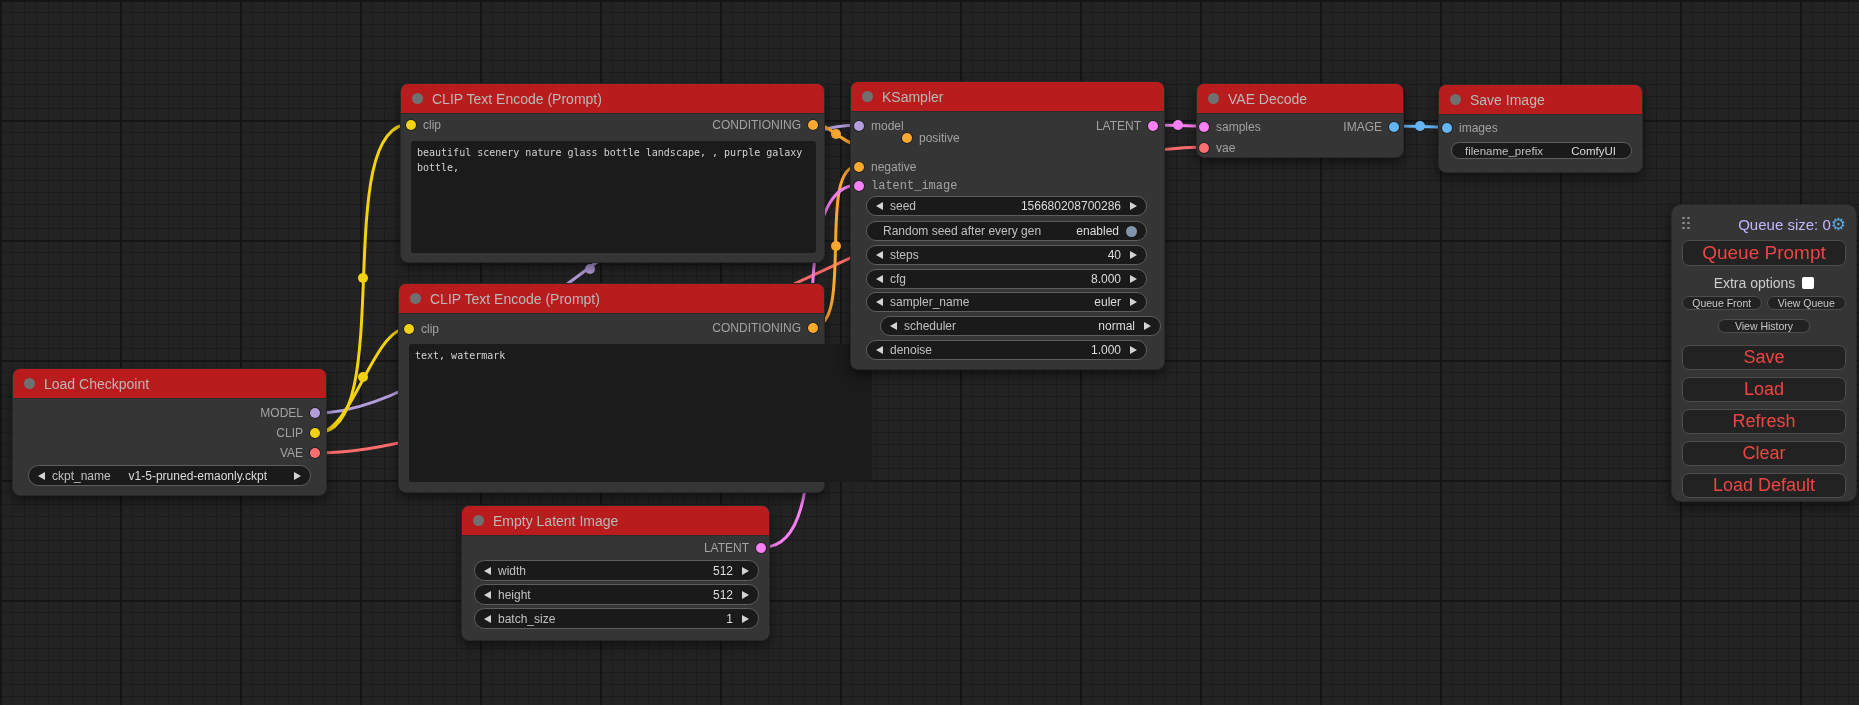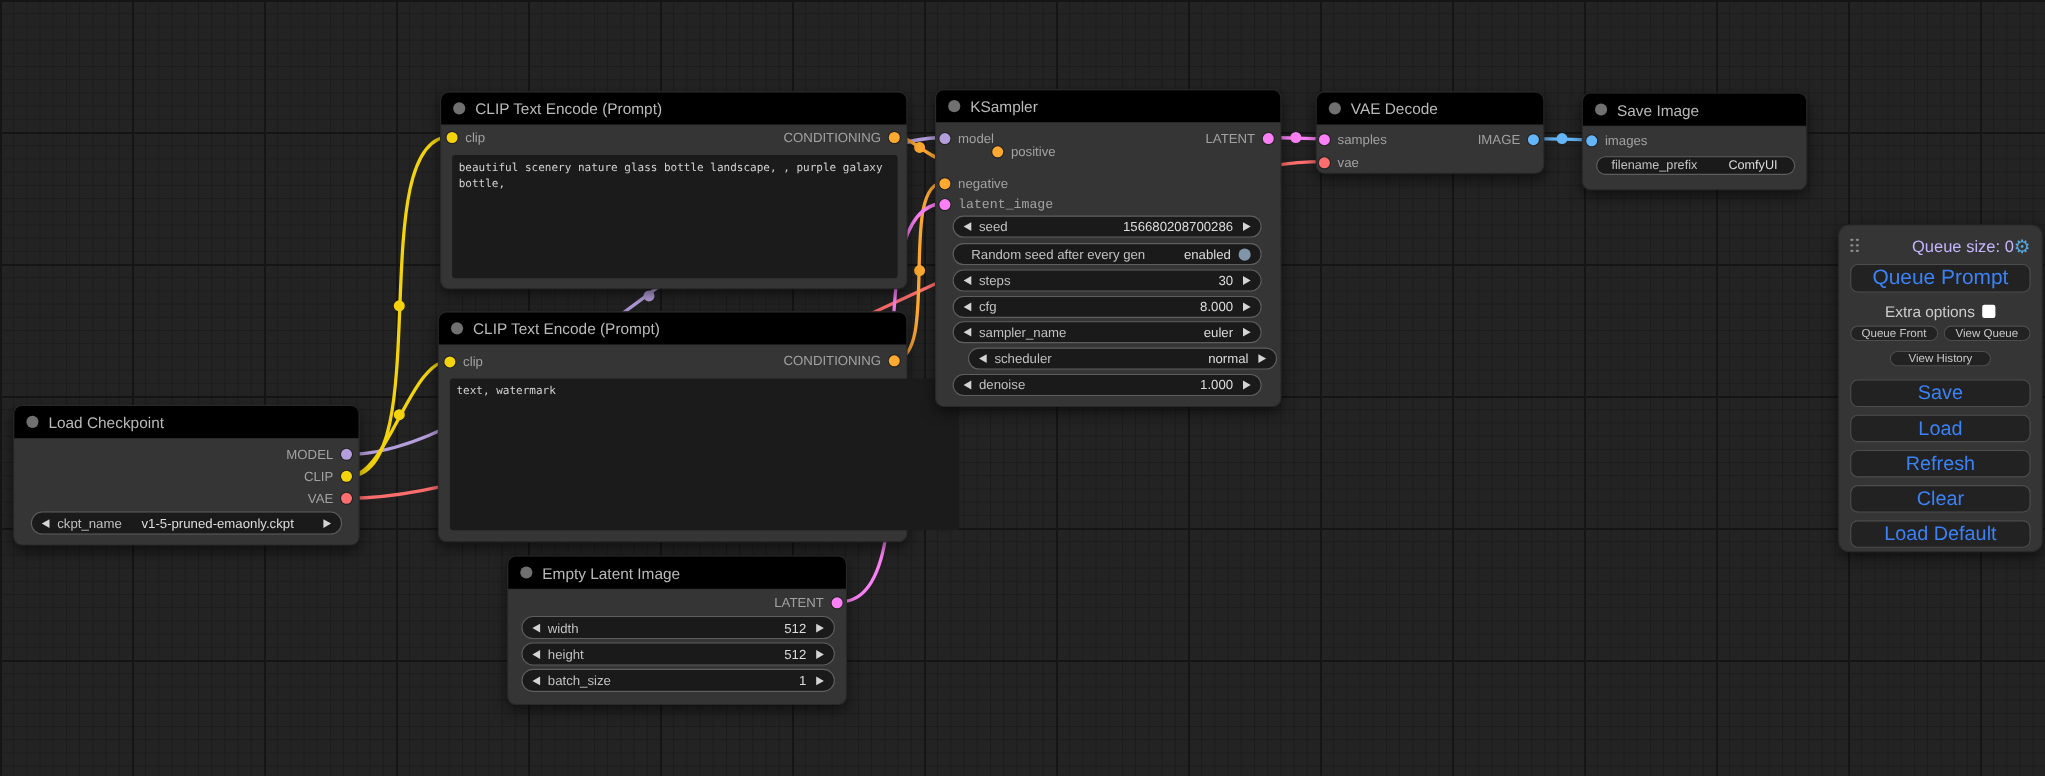--- a/index.html
+++ b/index.html
@@ -13,21 +13,21 @@
       linear-gradient(90deg,#1c1c1c 1px, transparent 1px);
     background-size:120px 120px,120px 120px,12px 12px,12px 12px;
     font-family:"Liberation Sans",sans-serif;
     -webkit-font-smoothing:antialiased;
   }
   #wires{position:absolute;left:0;top:0;z-index:1;}
   #wires path{fill:none;stroke-width:3;stroke-linecap:round;}
 
   .node{position:absolute;background:#353535;border:1px solid #282828;border-radius:8px;
         box-shadow:0 5px 12px rgba(0,0,0,.5);z-index:2;box-sizing:border-box;}
-  .nh{height:30px;display:flex;align-items:center;gap:9px;padding:0 11px;background:#000000;
+  .nh{height:30px;display:flex;align-items:center;gap:9px;padding:0 11px;background:#b91c1c;
       border-radius:7px 7px 0 0;border-bottom:1px solid #2c2c2c;box-sizing:border-box;}
   .tdot{width:11px;height:11px;border-radius:50%;background:#707070;flex:0 0 auto;}
   .ttl{font-size:14px;color:#b9b9b9;white-space:nowrap;}
 
   .slot{position:absolute;display:flex;align-items:center;gap:7px;height:14px;
         font-size:12px;color:#a2a2a2;white-space:nowrap;}
   .slot.in{flex-direction:row;}
   .slot.out{flex-direction:row-reverse;}
   .pdot{width:10px;height:10px;border-radius:50%;box-shadow:0 0 0 1px rgba(0,0,0,.35);flex:0 0 auto;}
 
@@ -50,21 +50,21 @@
   
   #menu{position:absolute;left:1671px;top:204px;width:186px;height:298px;z-index:3;
         background:#353535;border:1px solid #2a2a2a;border-radius:10px;
         box-shadow:0 5px 14px rgba(0,0,0,.5);box-sizing:border-box;padding:8px 10px;}
   .menu-head{display:flex;align-items:center;height:22px;}
   .dots{display:grid;grid-template-columns:repeat(2,5px);grid-auto-rows:5px;width:10px;flex:0 0 auto;}
   .dots i{width:2.5px;height:2.5px;background:#8b8b8b;border-radius:50%;}
   .qsize{flex:1;text-align:right;font-size:15px;color:#c4b5fd;}
   .gear{flex:0 0 auto;font-size:17px;color:#58a7dc;line-height:1;cursor:pointer;}
   .btn{display:block;width:100%;background:#222222;border:1px solid #4d4d4d;border-radius:7px;
-       color:#3b82f6;text-align:center;box-sizing:border-box;cursor:pointer;}
+       color:#ef4444;text-align:center;box-sizing:border-box;cursor:pointer;}
   .btn.big{height:25px;font-size:18px;line-height:23px;margin-top:7px;}
   .btn.queue{height:26px;font-size:19px;line-height:24px;margin-top:5px;}
   .extra{display:flex;align-items:center;justify-content:center;gap:7px;margin-top:9px;
          font-size:14px;color:#cccccc;height:16px;}
   .chk{width:12px;height:12px;background:#ffffff;border-radius:2px;flex:0 0 auto;cursor:pointer;}
   .minirow{display:flex;gap:5px;margin-top:5px;justify-content:center;}
   .btn.mini{height:14px;font-size:10.5px;line-height:12px;border-radius:8px;color:#c8c8c8;padding:0 6px;width:auto;flex:1;}
   .btn.mini.solo{flex:0 0 auto;width:92px;margin:4px auto 0;}
   .stack{margin-top:12px;}
 </style>
@@ -211,21 +211,21 @@
     <span class="arrR"></span>
   </div>
   <div class="pill" style="left:15px;top:139px;width:281px;height:20px;">
     <span class="lbl">Random seed after every gen</span>
     <span class="val">enabled</span>
     <span class="toggle"></span>
   </div>
   <div class="pill" style="left:15px;top:163px;width:281px;height:20px;">
     <span class="arrL"></span>
     <span class="lbl">steps</span>
-    <span class="val">30</span>
+    <span class="val">40</span>
     <span class="arrR"></span>
   </div>
   <div class="pill" style="left:15px;top:187px;width:281px;height:20px;">
     <span class="arrL"></span>
     <span class="lbl">cfg</span>
     <span class="val">8.000</span>
     <span class="arrR"></span>
   </div>
   <div class="pill" style="left:15px;top:210px;width:281px;height:20px;justify-content:space-between;">
     <span class="arrL"></span>

